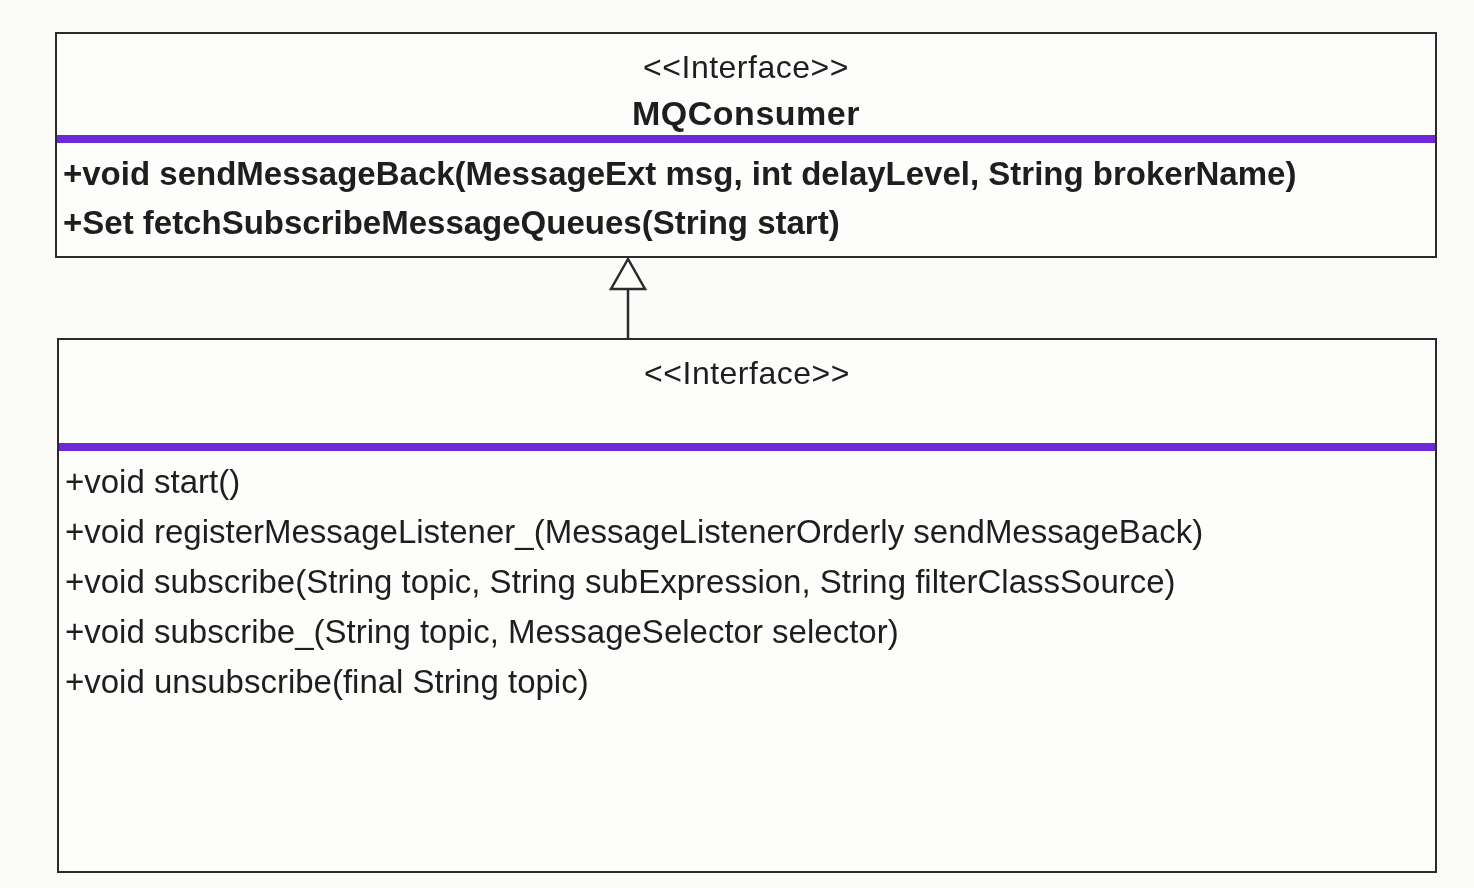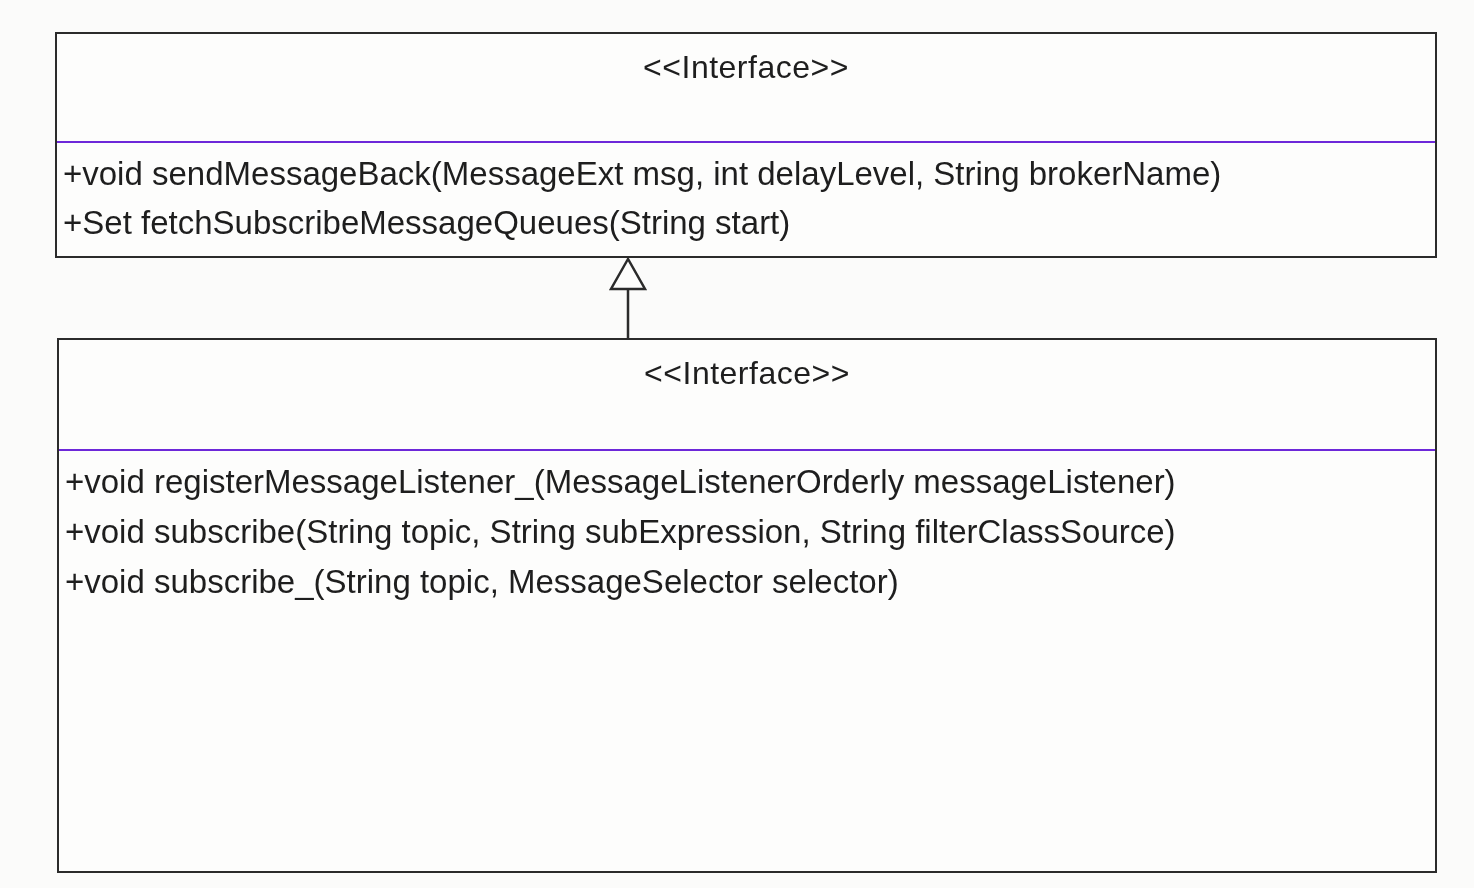--- a/index.html
+++ b/index.html
@@ -28,21 +28,21 @@
     width: 1382px;
     height: 226px;
   }
   .class-mqpushconsumer {
     left: 57px;
     top: 338px;
     width: 1380px;
     height: 535px;
   }
   .uml-header {
-    border-bottom: 2px solid #6d28d9;
+    border-bottom: 8px solid #6d28d9;
     text-align: center;
     padding: 10px 0 8px 0;
     box-sizing: border-box;
   }
   .class-mqconsumer .uml-header { height: 109px; }
   .class-mqpushconsumer .uml-header { height: 111px; }
   .stereotype {
     font-size: 32px;
     line-height: 46px;
     letter-spacing: 0.5px;
@@ -51,56 +51,59 @@
     font-size: 34px;
     line-height: 46px;
     font-weight: bold;
     letter-spacing: 0.5px;
   }
   .uml-methods {
     list-style: none;
     margin: 0;
     padding: 6px 8px 0 6px;
   }
-  .class-mqconsumer .method { line-height: 49px; }
+  .class-mqconsumer .method { line-height: 49px; font-weight: bold; }
   .class-mqpushconsumer .method { line-height: 50px; }
   .method {
     font-size: 33px;
     white-space: nowrap;
   }
   .generalization-arrow {
     position: absolute;
     left: 598px;
     top: 257px;
   }
 </style>
 </head>
 <body>
 
 <div class="page">
 
   <section class="uml-class class-mqconsumer">
     <header class="uml-header">
       <div class="stereotype">&lt;&lt;Interface&gt;&gt;</div>
+      <div class="class-name">MQConsumer</div>
     </header>
     <ul class="uml-methods">
       <li class="method">+void sendMessageBack(MessageExt msg, int delayLevel, String brokerName)</li>
       <li class="method">+Set fetchSubscribeMessageQueues(String start)</li>
     </ul>
   </section>
 
   <svg class="generalization-arrow" width="60" height="84" viewBox="0 0 60 84" aria-hidden="true">
     <polygon points="30,2 13,32 47,32" fill="#fdfdfc" stroke="#2b2b2b" stroke-width="2.5"></polygon>
     <line x1="30" y1="33" x2="30" y2="84" stroke="#2b2b2b" stroke-width="2.5"></line>
   </svg>
 
   <section class="uml-class class-mqpushconsumer">
     <header class="uml-header">
       <div class="stereotype">&lt;&lt;Interface&gt;&gt;</div>
     </header>
     <ul class="uml-methods">
-      <li class="method">+void registerMessageListener_(MessageListenerOrderly messageListener)</li>
+      <li class="method">+void start()</li>
+      <li class="method">+void registerMessageListener_(MessageListenerOrderly sendMessageBack)</li>
       <li class="method">+void subscribe(String topic, String subExpression, String filterClassSource)</li>
       <li class="method">+void subscribe_(String topic, MessageSelector selector)</li>
+      <li class="method">+void unsubscribe(final String topic)</li>
     </ul>
   </section>
 
 </div>
 
 </body></html>

